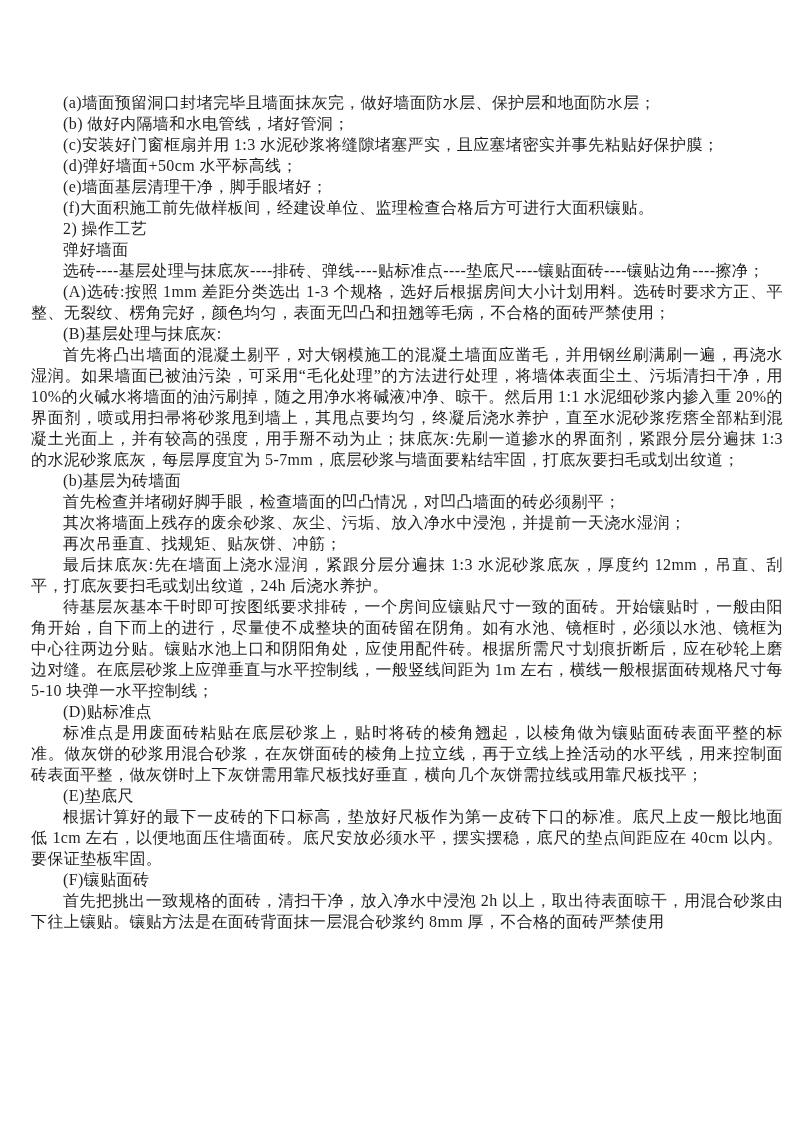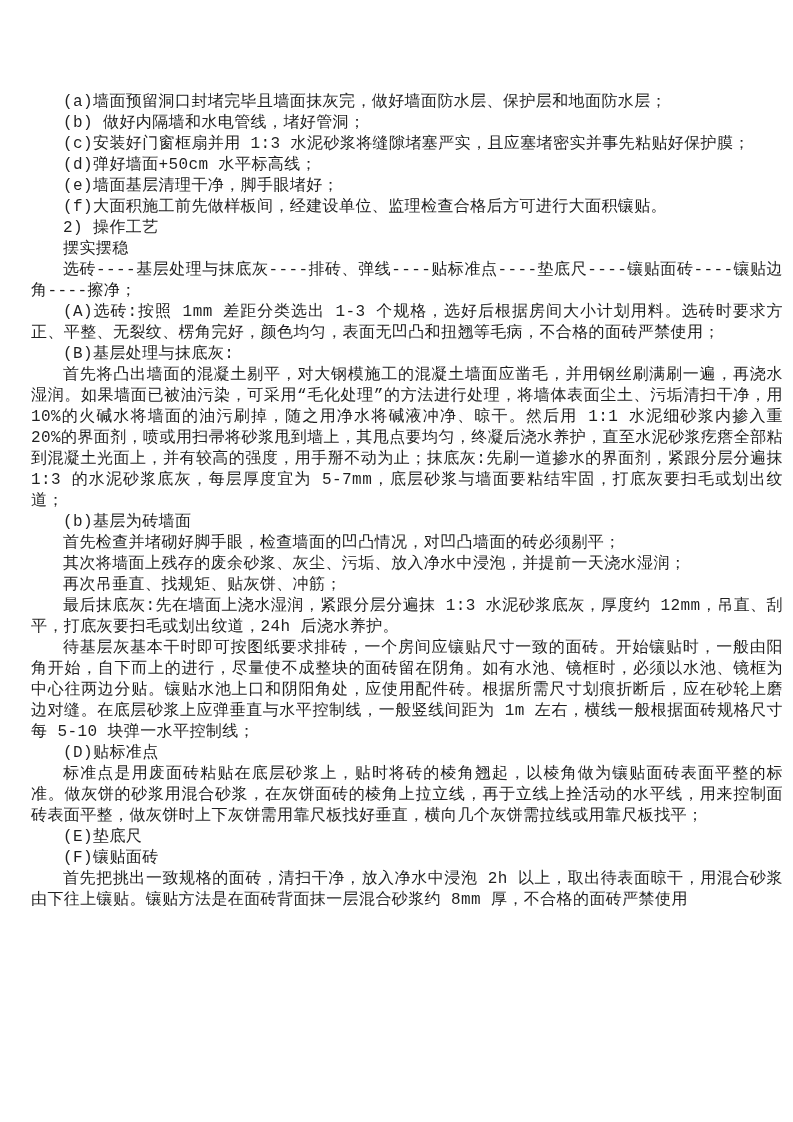--- a/index.html
+++ b/index.html
@@ -6,21 +6,21 @@
     margin: 0;
     padding: 0;
     background: #ffffff;
   }
   .page {
     position: relative;
     width: 793px;
     height: 1122px;
     background: #ffffff;
     overflow: hidden;
-    font-family: Liberation Mono, monospace;
+    font-family: Liberation Serif, serif;
   }
   .text-block {
     position: absolute;
     left: 31px;
     top: 92px;
     width: 752px;
     color: #1f1f1f;
     font-size: 16px;
     line-height: 21px;
     letter-spacing: 0.4px;
@@ -37,30 +37,31 @@
 
 <div class="page">
   <div class="text-block">
     <p>(a)墙面预留洞口封堵完毕且墙面抹灰完，做好墙面防水层、保护层和地面防水层；</p>
     <p>(b) 做好内隔墙和水电管线，堵好管洞；</p>
     <p>(c)安装好门窗框扇并用 1:3 水泥砂浆将缝隙堵塞严实，且应塞堵密实并事先粘贴好保护膜；</p>
     <p>(d)弹好墙面+50cm 水平标高线；</p>
     <p>(e)墙面基层清理干净，脚手眼堵好；</p>
     <p>(f)大面积施工前先做样板间，经建设单位、监理检查合格后方可进行大面积镶贴。</p>
     <p>2) 操作工艺</p>
-    <p>摆实摆稳</p>
+    <p>弹好墙面</p>
     <p>选砖----基层处理与抹底灰----排砖、弹线----贴标准点----垫底尺----镶贴面砖----镶贴边角----擦净；</p>
     <p>(A)选砖:按照 1mm 差距分类选出 1-3 个规格，选好后根据房间大小计划用料。选砖时要求方正、平整、无裂纹、楞角完好，颜色均匀，表面无凹凸和扭翘等毛病，不合格的面砖严禁使用；</p>
     <p>(B)基层处理与抹底灰:</p>
     <p>首先将凸出墙面的混凝土剔平，对大钢模施工的混凝土墙面应凿毛，并用钢丝刷满刷一遍，再浇水湿润。如果墙面已被油污染，可采用“毛化处理”的方法进行处理，将墙体表面尘土、污垢清扫干净，用 10%的火碱水将墙面的油污刷掉，随之用净水将碱液冲净、晾干。然后用 1:1 水泥细砂浆内掺入重 20%的界面剂，喷或用扫帚将砂浆甩到墙上，其甩点要均匀，终凝后浇水养护，直至水泥砂浆疙瘩全部粘到混凝土光面上，并有较高的强度，用手掰不动为止；抹底灰:先刷一道掺水的界面剂，紧跟分层分遍抹 1:3 的水泥砂浆底灰，每层厚度宜为 5-7mm，底层砂浆与墙面要粘结牢固，打底灰要扫毛或划出纹道；</p>
     <p>(b)基层为砖墙面</p>
     <p>首先检查并堵砌好脚手眼，检查墙面的凹凸情况，对凹凸墙面的砖必须剔平；</p>
     <p>其次将墙面上残存的废余砂浆、灰尘、污垢、放入净水中浸泡，并提前一天浇水湿润；</p>
     <p>再次吊垂直、找规矩、贴灰饼、冲筋；</p>
     <p>最后抹底灰:先在墙面上浇水湿润，紧跟分层分遍抹 1:3 水泥砂浆底灰，厚度约 12mm，吊直、刮平，打底灰要扫毛或划出纹道，24h 后浇水养护。</p>
     <p>待基层灰基本干时即可按图纸要求排砖，一个房间应镶贴尺寸一致的面砖。开始镶贴时，一般由阳角开始，自下而上的进行，尽量使不成整块的面砖留在阴角。如有水池、镜框时，必须以水池、镜框为中心往两边分贴。镶贴水池上口和阴阳角处，应使用配件砖。根据所需尺寸划痕折断后，应在砂轮上磨边对缝。在底层砂浆上应弹垂直与水平控制线，一般竖线间距为 1m 左右，横线一般根据面砖规格尺寸每 5-10 块弹一水平控制线；</p>
     <p>(D)贴标准点</p>
     <p>标准点是用废面砖粘贴在底层砂浆上，贴时将砖的棱角翘起，以棱角做为镶贴面砖表面平整的标准。做灰饼的砂浆用混合砂浆，在灰饼面砖的棱角上拉立线，再于立线上拴活动的水平线，用来控制面砖表面平整，做灰饼时上下灰饼需用靠尺板找好垂直，横向几个灰饼需拉线或用靠尺板找平；</p>
     <p>(E)垫底尺</p>
+    <p>根据计算好的最下一皮砖的下口标高，垫放好尺板作为第一皮砖下口的标准。底尺上皮一般比地面低 1cm 左右，以便地面压住墙面砖。底尺安放必须水平，摆实摆稳，底尺的垫点间距应在 40cm 以内。要保证垫板牢固。</p>
     <p>(F)镶贴面砖</p>
     <p>首先把挑出一致规格的面砖，清扫干净，放入净水中浸泡 2h 以上，取出待表面晾干，用混合砂浆由下往上镶贴。镶贴方法是在面砖背面抹一层混合砂浆约 8mm 厚，不合格的面砖严禁使用</p>
   </div>
 </div>
 
 </body></html>

